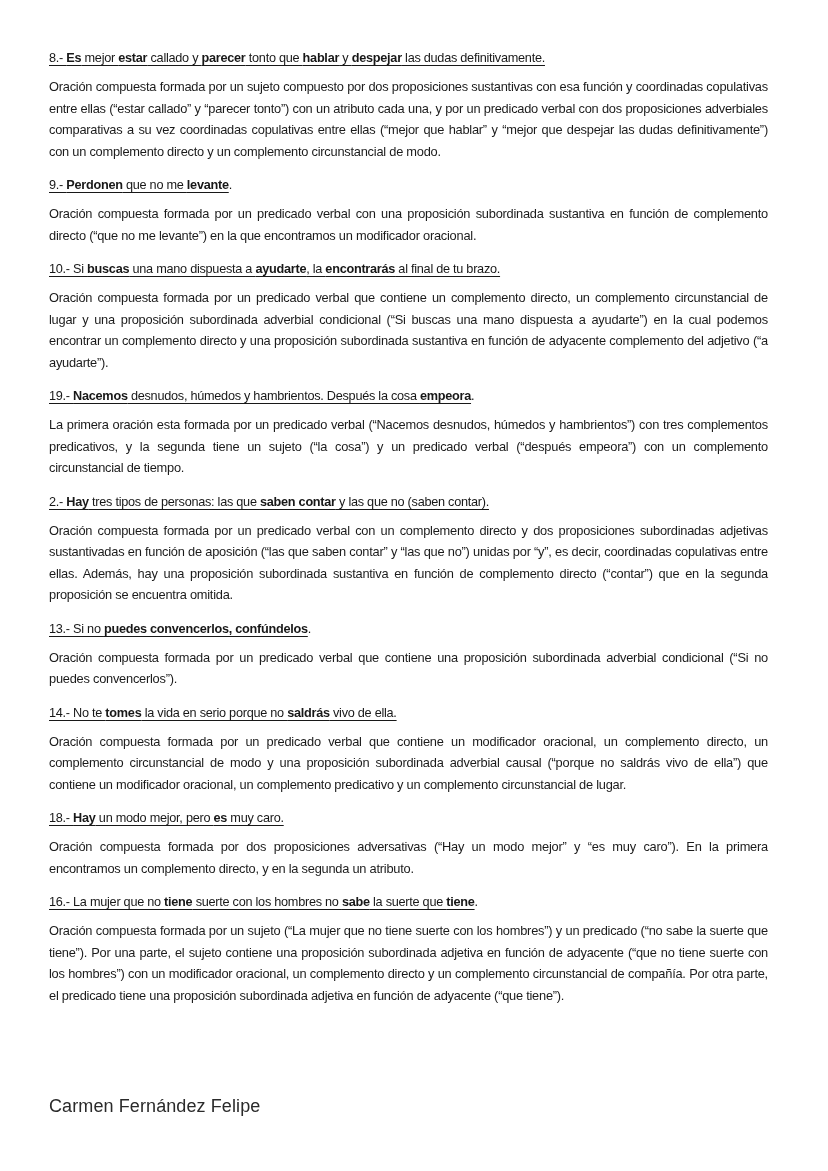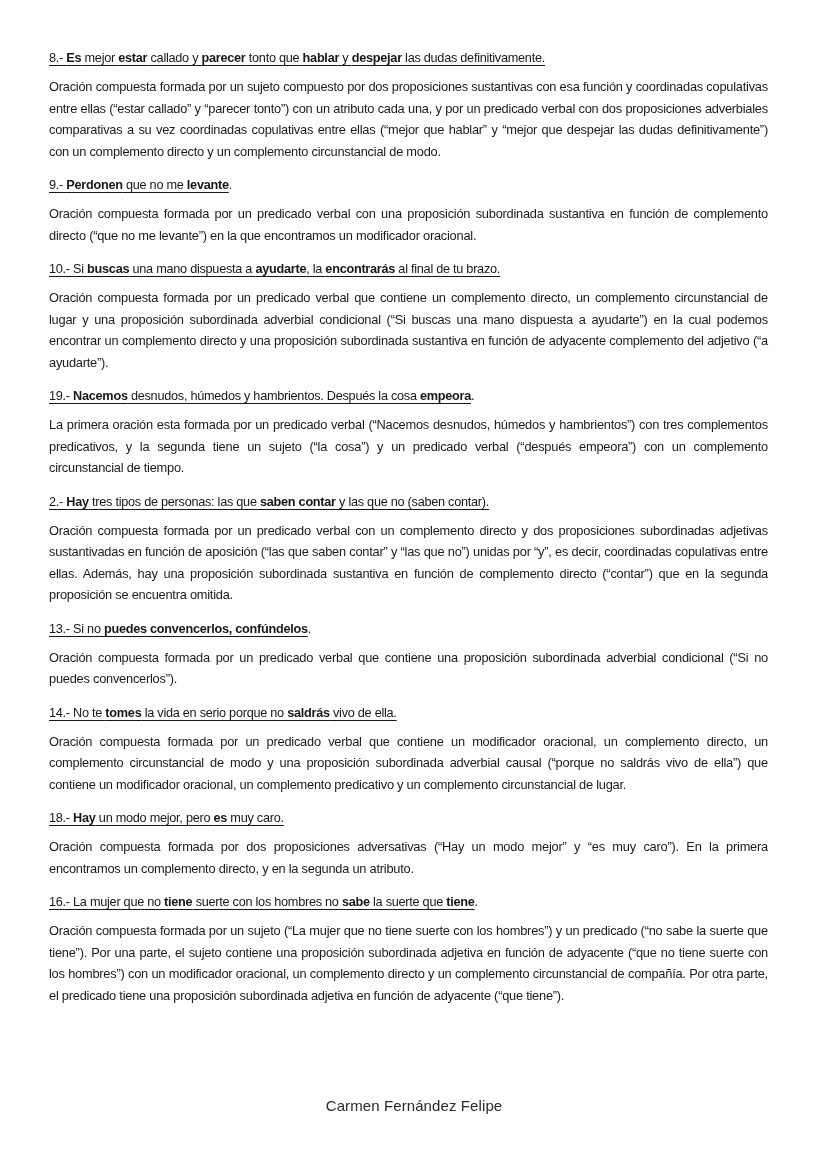--- a/index.html
+++ b/index.html
@@ -65,23 +65,23 @@
     margin: 0 0 0 0;
   }
   .block + .block {
     margin-top: 12px;
   }
   .signature {
     position: absolute;
     left: 49px;
     right: 49px;
     bottom: 56px;
-    text-align: center;
+    text-align: left;
     font-family: "Liberation Sans", "DejaVu Sans", sans-serif;
-    font-size: 15px;
+    font-size: 18px;
     line-height: 18px;
     color: #2a2a2a;
     letter-spacing: 0.1px;
   }
   .spacer-bottom {
     height: 10px;
   }
 </style>
 </head>
 <body>

